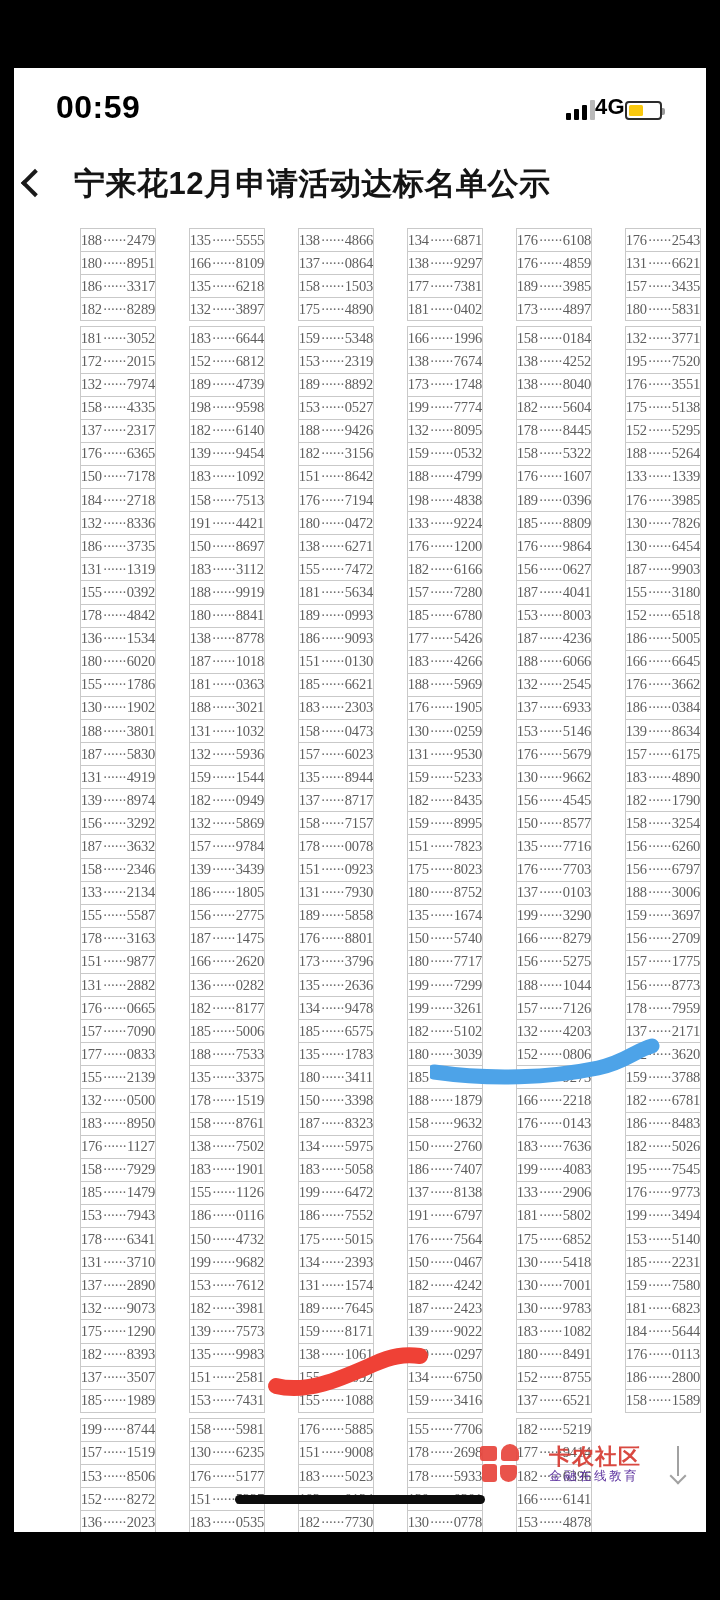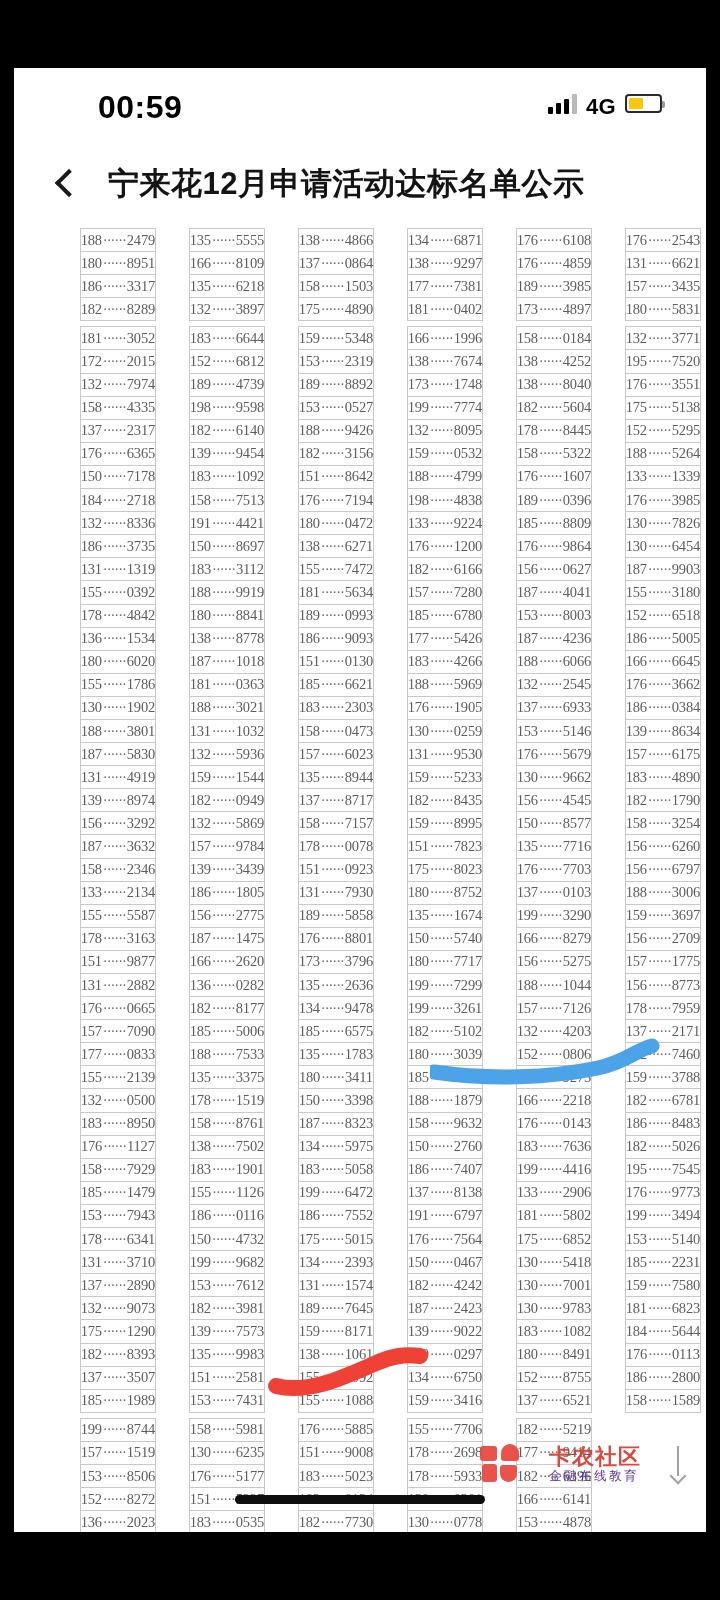--- a/index.html
+++ b/index.html
@@ -21,28 +21,27 @@
     width:692px; height:1464px;
     background:#ffffff;
     overflow:hidden;
   }
 
   
   .statusbar {
     height:78px;
     display:flex; align-items:center; justify-content:space-between;
     padding:0 44px 0 42px;
-    margin-left:42px;
   }
   .clock {
     font-size:32px; font-weight:bold; color:#000;
     letter-spacing:0.5px;
     font-family:"Liberation Sans", sans-serif;
   }
-  .status-right { display:flex; align-items:flex-start; gap:9px; }
+  .status-right { display:flex; align-items:flex-end; }
   .bars { display:flex; align-items:flex-end; gap:3px; height:20px; }
   .bars i { display:block; width:5px; background:#000; border-radius:1px; }
   .bars i:nth-child(1){ height:7px; }
   .bars i:nth-child(2){ height:11px; }
   .bars i:nth-child(3){ height:15px; }
   .bars i:nth-child(4){ height:20px; background:#b9b9b9; }
   .net { font-size:22px; font-weight:bold; color:#000; letter-spacing:0.3px; }
   .battery {
     position:relative; width:37px; height:19px;
     border:2px solid #2b2b2b; border-radius:4px; padding:2px;
@@ -52,21 +51,20 @@
   }
   .battery:after {
     content:""; position:absolute; right:-5px; top:5px;
     width:3px; height:7px; background:#9a9a9a; border-radius:0 2px 2px 0;
   }
 
   
   .navbar {
     height:76px;
     display:flex; align-items:center;
-    padding-left:34px;
   }
   .back-chevron {
     width:34px; height:34px; flex:none;
     position:relative; cursor:pointer;
   }
   .back-chevron:before {
     content:""; position:absolute; left:11px; top:6px;
     width:16px; height:16px;
     border-left:4px solid #1a1a1a; border-bottom:4px solid #1a1a1a;
     transform:rotate(45deg);
@@ -1547,21 +1545,21 @@
               <span>0143</span>
             </div>
             <div class="cell">
               <span>183</span>
               <span class="dots">······</span>
               <span>7636</span>
             </div>
             <div class="cell">
               <span>199</span>
               <span class="dots">······</span>
-              <span>4416</span>
+              <span>4083</span>
             </div>
             <div class="cell">
               <span>133</span>
               <span class="dots">······</span>
               <span>2906</span>
             </div>
             <div class="cell">
               <span>181</span>
               <span class="dots">······</span>
               <span>5802</span>
@@ -1810,21 +1808,21 @@
               <span>7959</span>
             </div>
             <div class="cell">
               <span>137</span>
               <span class="dots">······</span>
               <span>2171</span>
             </div>
             <div class="cell">
               <span>182</span>
               <span class="dots">······</span>
-              <span>7460</span>
+              <span>3620</span>
             </div>
             <div class="cell">
               <span>159</span>
               <span class="dots">······</span>
               <span>3788</span>
             </div>
             <div class="cell">
               <span>182</span>
               <span class="dots">······</span>
               <span>6781</span>

